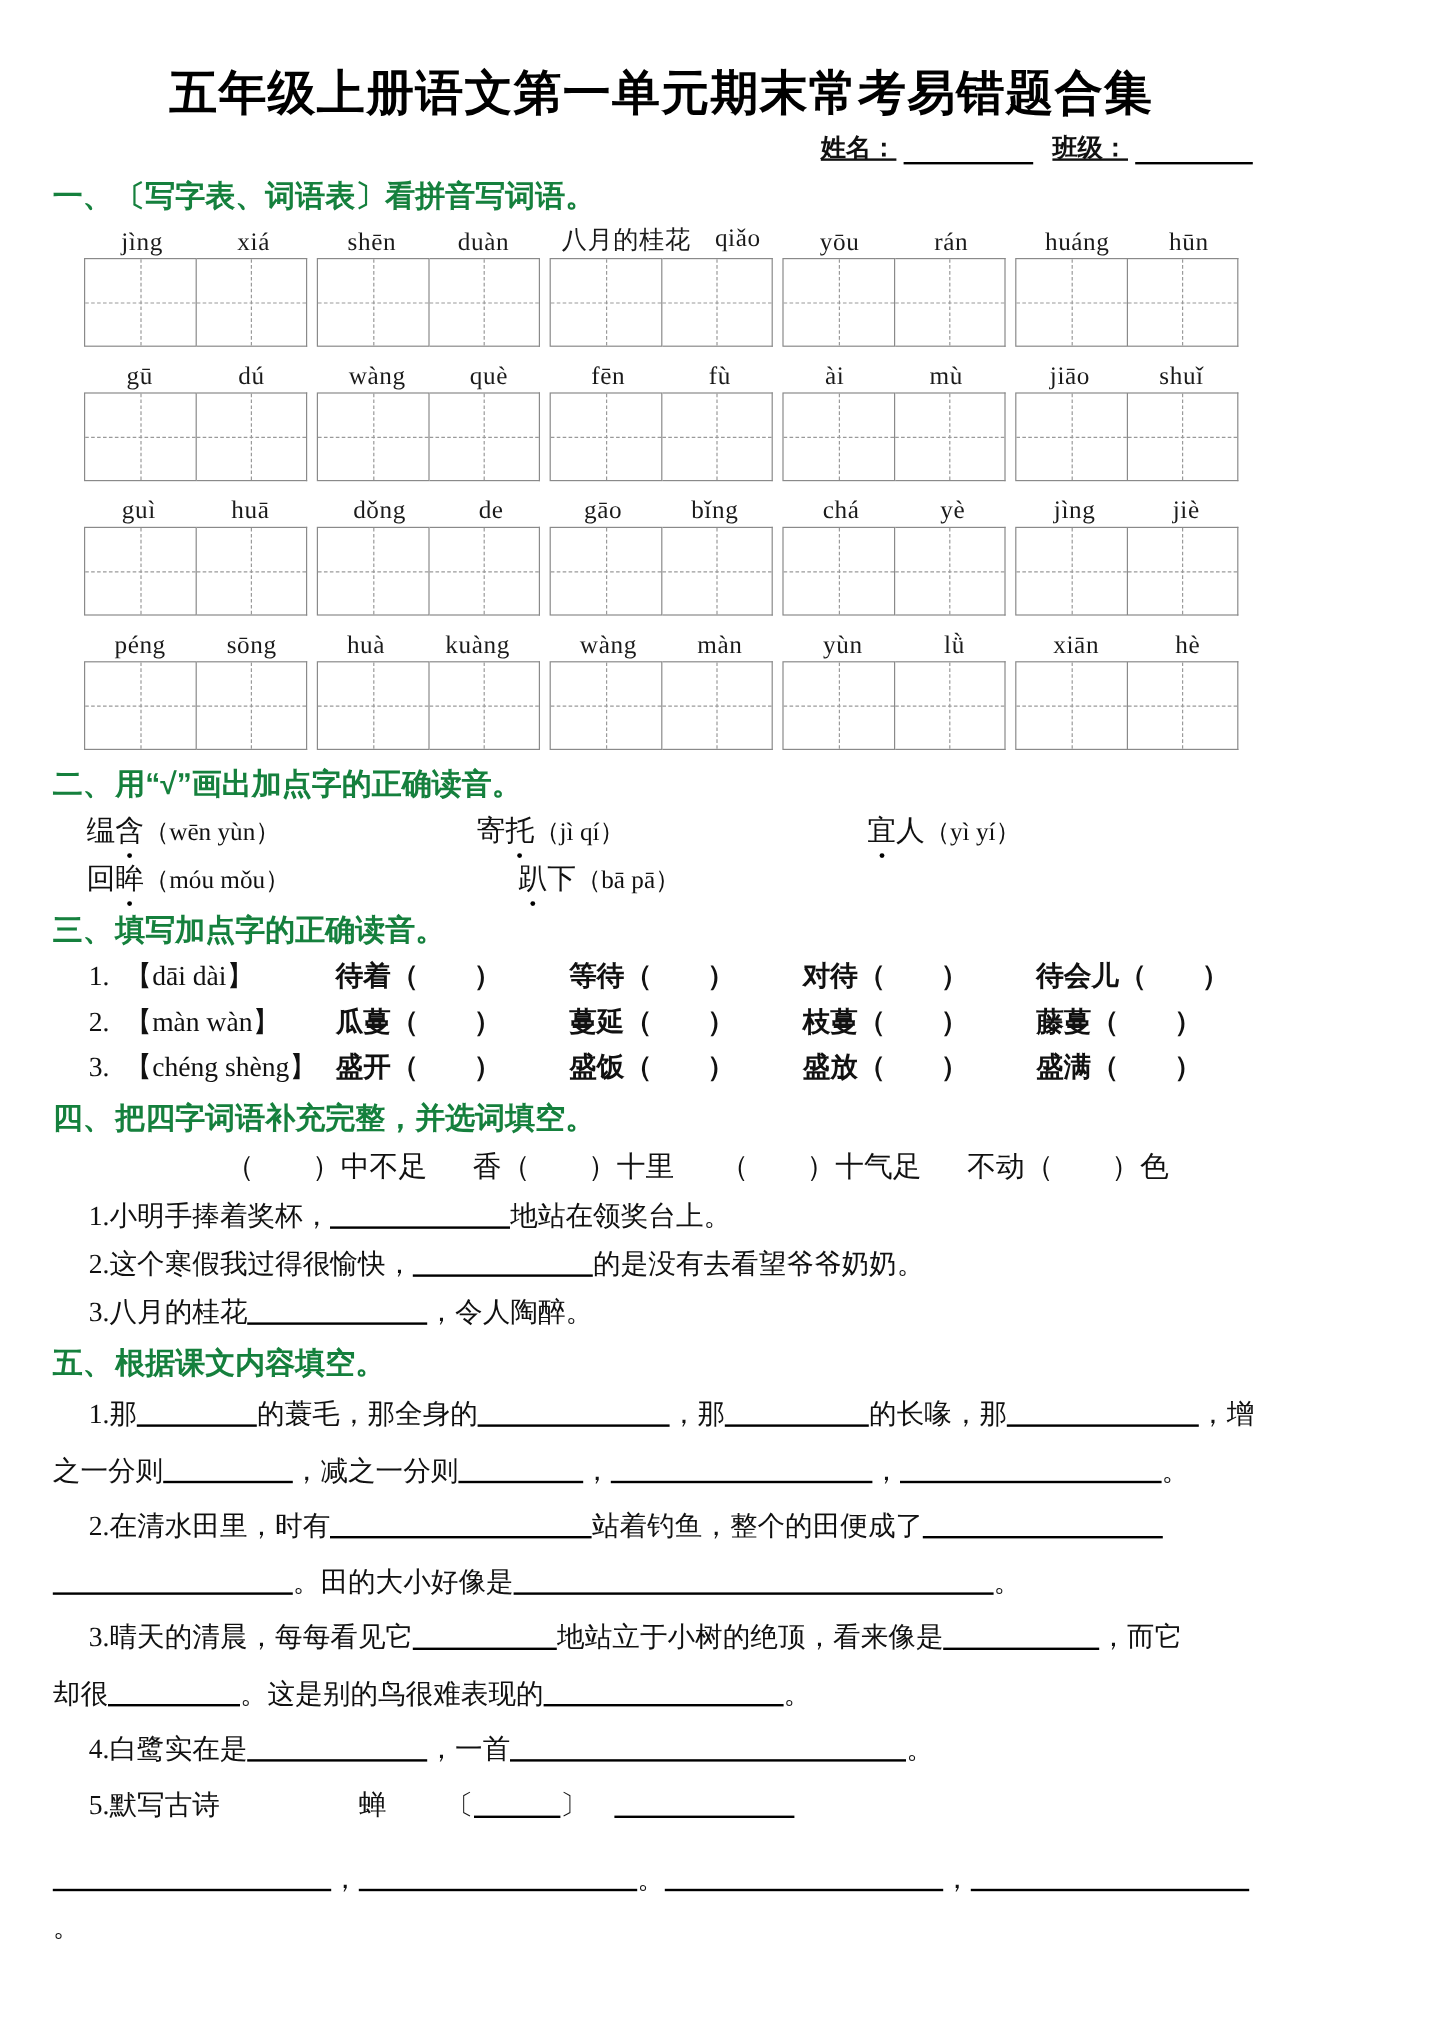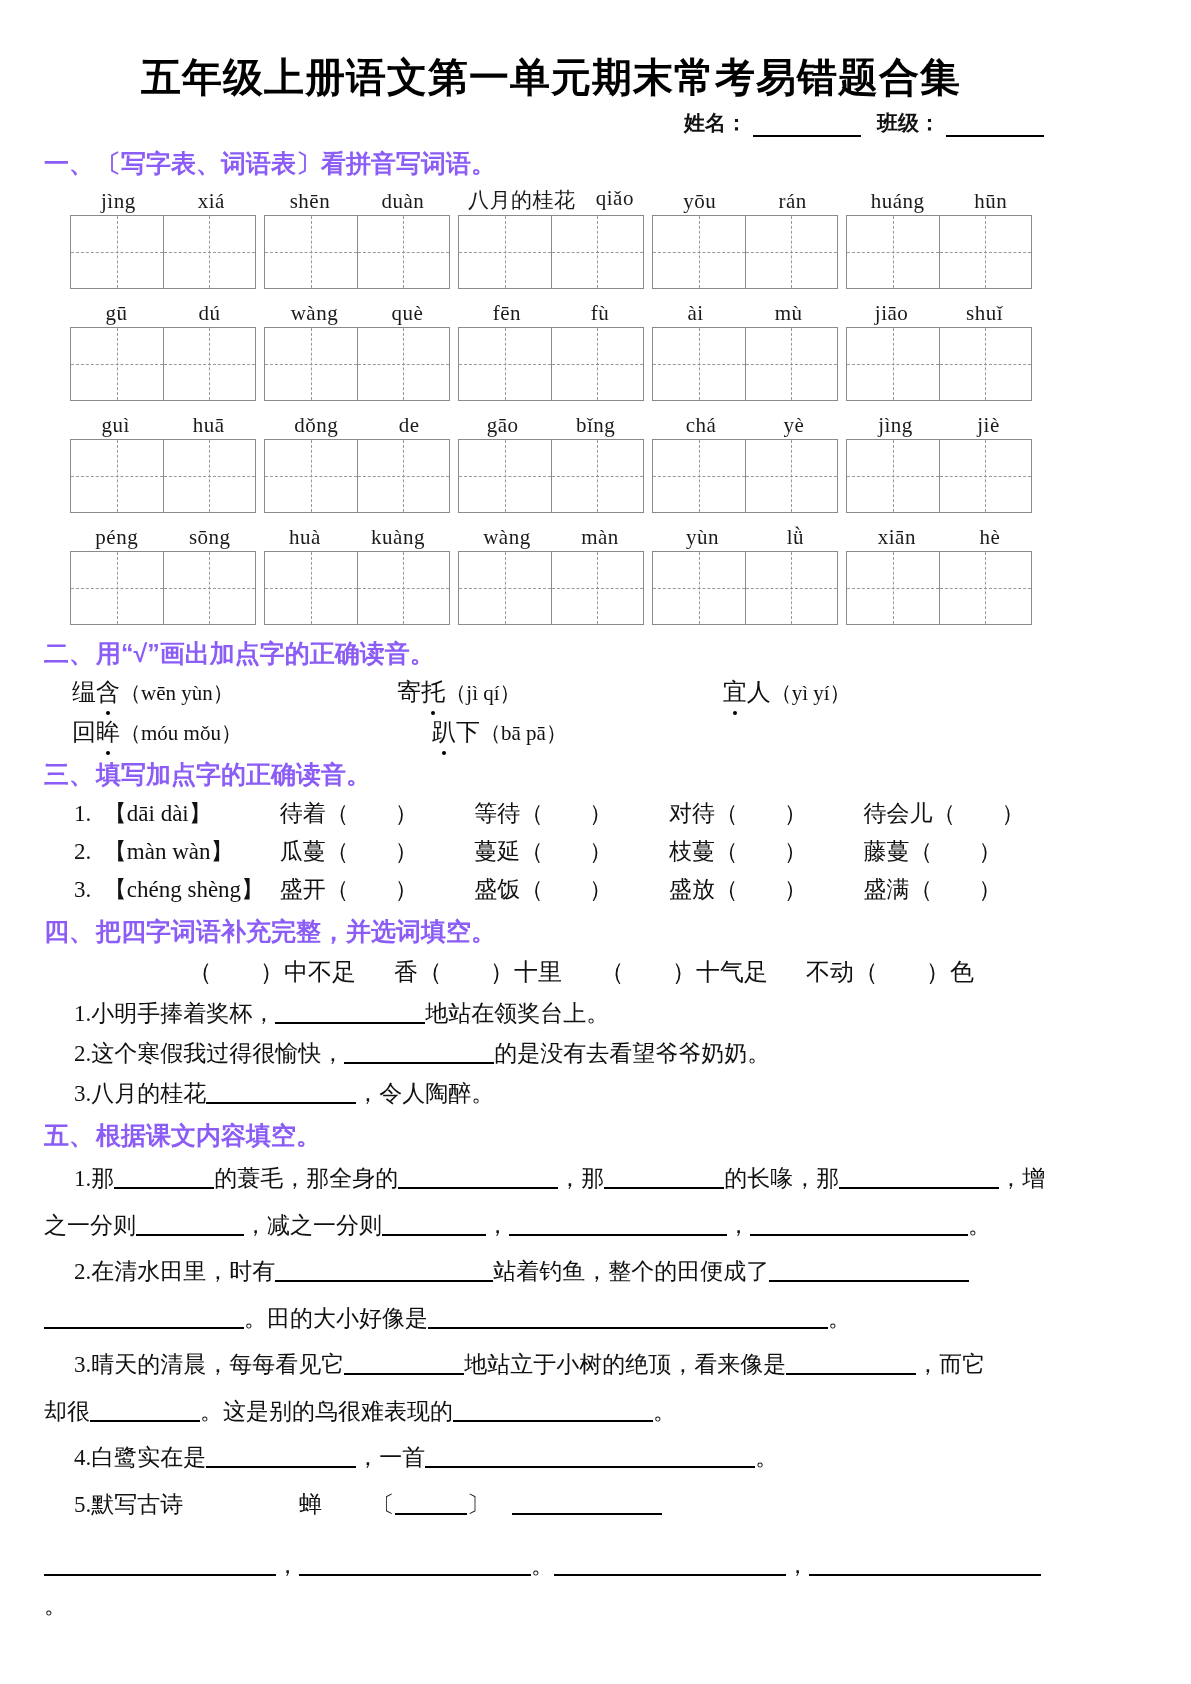--- a/index.html
+++ b/index.html
@@ -34,38 +34,39 @@
   .idline {
     display: flex;
     justify-content: flex-end;
     align-items: flex-end;
     gap: 16px;
     font-family: "Liberation Sans", "DejaVu Sans", sans-serif;
     font-weight: bold;
     font-size: 21px;
     padding-right: 14px;
     margin-bottom: 10px;
+    text-decoration: underline;
   }
   .idfield { display: inline-flex; align-items: flex-end; gap: 6px; }
   .idblank {
     display: inline-block;
     width: 108px;
     border-bottom: 2px solid #000;
     height: 20px;
   }
   .idblank.short { width: 98px; }
 
   
   .sec-head {
     font-family: "Liberation Sans", "DejaVu Sans", sans-serif;
     font-weight: bold;
     font-size: 25px;
     margin: 10px 0 6px 0;
     letter-spacing: 0px;
-    color: #8b5cf6;
+    color: #15803d;
   }
   .sec-head .num { margin-right: 2px; }
 
   
   .pinyin-block { margin: 2px 0 4px 0; }
   .pin-row {
     display: flex;
     justify-content: space-around;
     align-items: flex-end;
     padding: 0 22px;
@@ -145,20 +146,21 @@
   }
   .q3-idx { width: 30px; }
   .q3-key {
     display: inline-block;
     min-width: 176px;
     font-family: "Liberation Serif", "DejaVu Serif", serif;
   }
   .q3-item {
     display: inline-block;
     width: 196px;
+    font-weight: bold;
   }
 
   
   .idiom-row {
     display: flex;
     justify-content: center;
     gap: 38px;
     font-size: 24px;
     margin: 8px 0 10px 0;
     padding-left: 60px;

